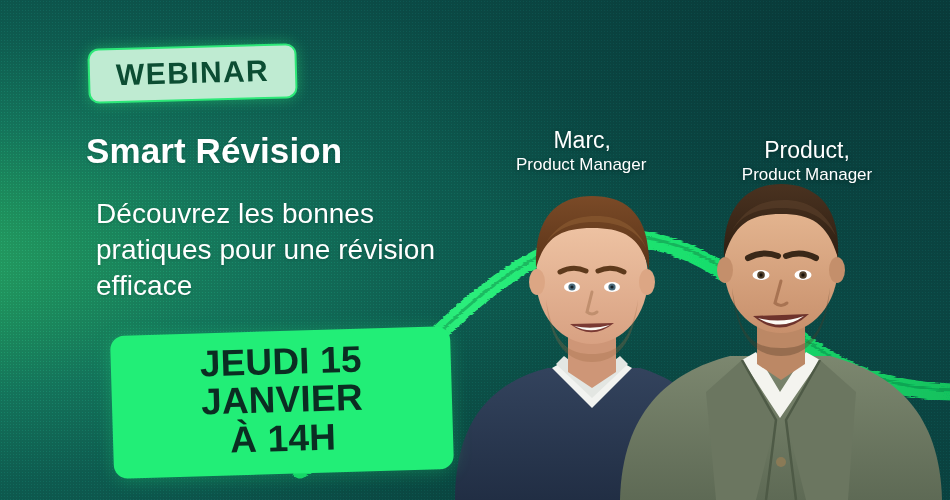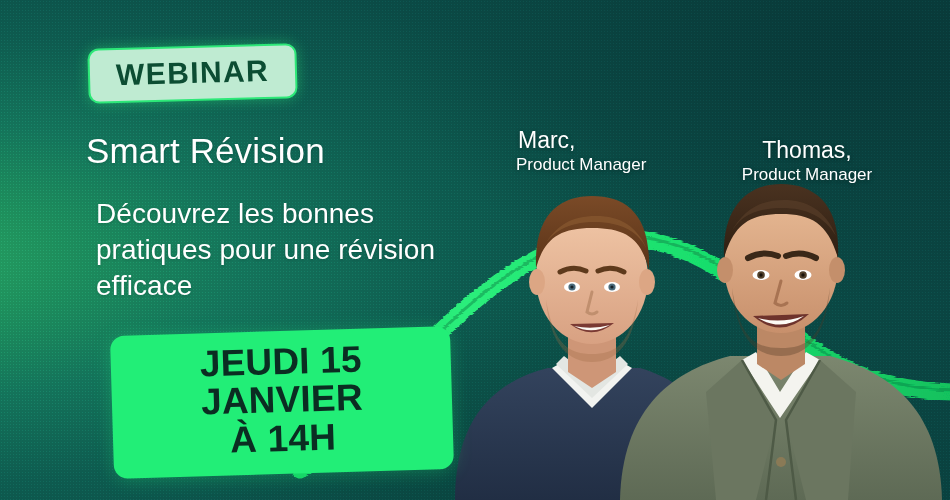--- a/index.html
+++ b/index.html
@@ -76,21 +76,21 @@
     letter-spacing: 1.4px;
     line-height: 1;
   }
 
   .title {
     position: absolute;
     left: 86px;
     top: 131px;
     color: #FFFFFF;
     font-size: 35px;
-    font-weight: 400;
+    font-weight: 700;
     letter-spacing: .1px;
     line-height: 1.15;
     text-shadow: 0 1px 3px rgba(0,0,0,.18);
   }
 
   .subtitle {
     position: absolute;
     left: 96px;
     top: 196px;
     width: 400px;
@@ -137,21 +137,21 @@
     display: block;
     font-size: 23px;
     font-weight: 500;
   }
   .speaker .role {
     display: block;
     font-size: 17px;
     font-weight: 500;
     margin-top: 1px;
   }
-  .speaker-marc   { left: 516px; top: 128px; text-align: left; }
+  .speaker-marc   { left: 516px; top: 128px; text-align: center; }
   .speaker-marc .name { margin-left: 2px; }
   .speaker-thomas { left: 722px; top: 138px; text-align: center; width: 170px; }
 </style>
 </head>
 <body>
 
 <div class="banner">
 
   <div class="bg-base"></div>
   <div class="bg-base2"></div>
@@ -291,17 +291,17 @@
     <span class="line1">JEUDI 15 JANVIER</span>
     <span class="line2">À 14H</span>
   </div>
 
   <div class="speaker speaker-marc">
     <span class="name">Marc,</span>
     <span class="role">Product Manager</span>
   </div>
 
   <div class="speaker speaker-thomas">
-    <span class="name">Thomas,</span>
+    <span class="name">Product,</span>
     <span class="role">Product Manager</span>
   </div>
 
 </div>
 
 </body></html>

